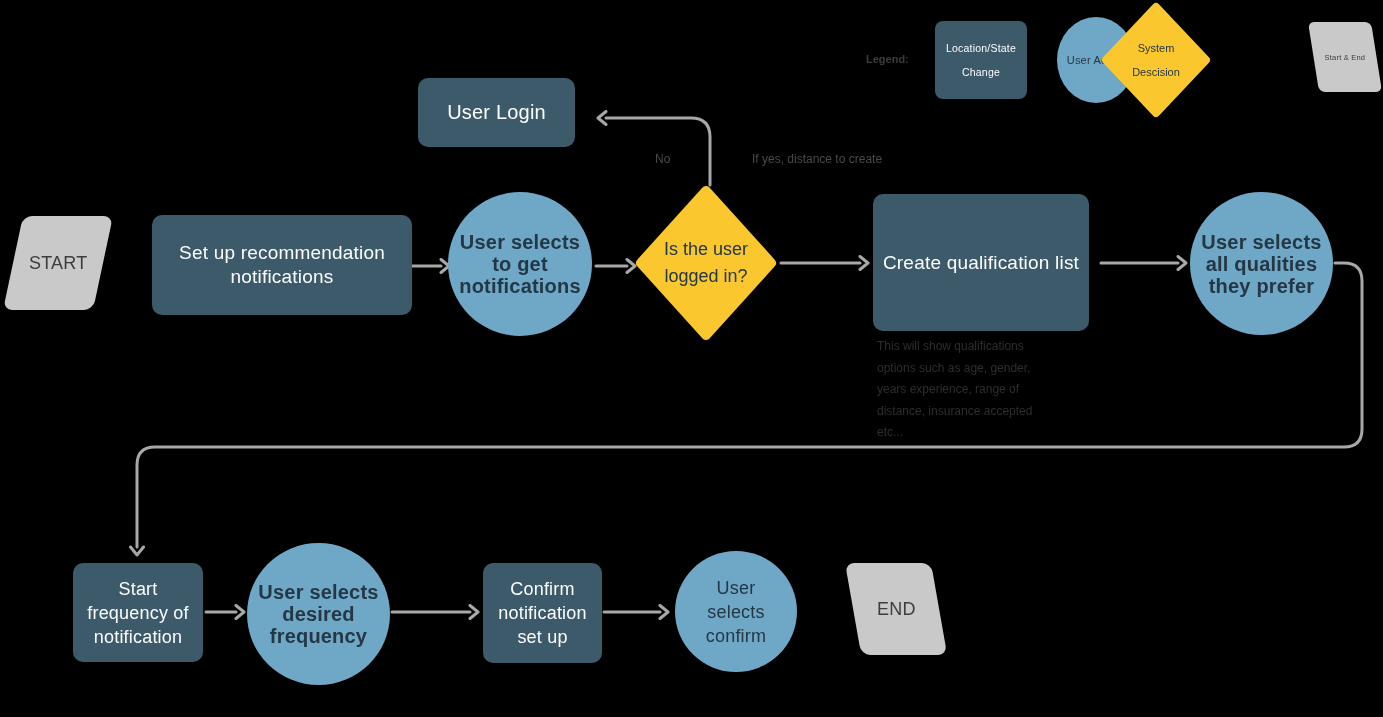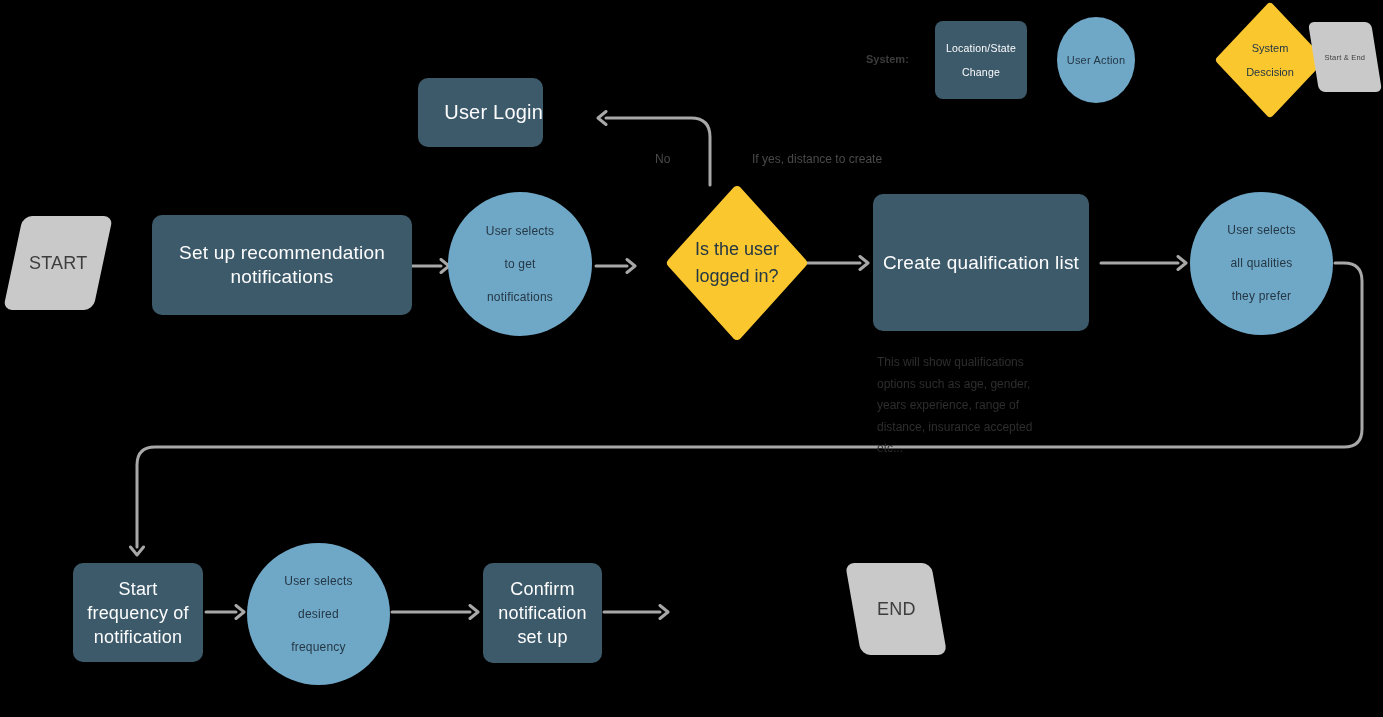--- a/index.html
+++ b/index.html
@@ -11,21 +11,21 @@
   .shape{
     position:absolute;display:flex;align-items:center;justify-content:center;
     text-align:center;white-space:pre-line;box-sizing:border-box;letter-spacing:.2px;
   }
   .rect{background:#3d5a6b;border-radius:10px;color:#fdfdfd;}
   .circle{background:#6fa7c7;border-radius:50%;color:#243744;}
   .para{background:#c9c9c9;border-radius:9px;color:#3d3d3d;font-weight:500;}
   .para .unskew{display:block;}
   .f19{font-size:19px;line-height:24px;}
   .f18{font-size:18px;line-height:24px;}
-  .c-txt{font-size:12px;line-height:33px;}
+  .c-txt{font-size:20px;line-height:22px;font-weight:bold;}
   .d-wrap{position:absolute;}
   .d-wrap svg{position:absolute;left:0;top:0;}
   .d-lbl{
     position:absolute;left:0;top:0;right:0;bottom:0;display:flex;align-items:center;justify-content:center;
     text-align:center;white-space:pre-line;color:#243744;
   }
   .ann{position:absolute;white-space:pre-line;color:#4a4a4a;font-size:12px;line-height:21.5px;}
   .note{color:#2e2e2e;text-align:left;}
   .legend-label{font-size:11px;font-weight:bold;color:#3c3c3c;}
   .lg-rect{font-size:10.5px;line-height:24px;font-weight:500;border-radius:8px;}
@@ -50,79 +50,79 @@
       <path d="M781,263 H860" marker-end="url(#chev)"></path>
       <path d="M1101,263 H1178" marker-end="url(#chev)"></path>
       <path d="M710,185 V137 Q710,118 691,118 H606" marker-end="url(#chev)"></path>
       <path d="M1335,263 H1344 Q1362,263 1362,281 V429 Q1362,447 1344,447 H155 Q137,447 137,465 V547" marker-end="url(#chev)"></path>
       <path d="M206,612 H236" marker-end="url(#chev)"></path>
       <path d="M392,612 H470" marker-end="url(#chev)"></path>
       <path d="M604,612 H660" marker-end="url(#chev)"></path>
     </g>
   </svg>
 
-  <div class="ann legend-label" style="left:866px;top:49px;">System:</div>
+  <div class="ann legend-label" style="left:866px;top:49px;">Legend:</div>
 
   <div class="shape rect lg-rect" style="left:935px;top:21px;width:92px;height:78px;">
     <span>Location/State
 Change</span>
   </div>
 
   <div class="shape circle lg-circ" style="left:1057px;top:17px;width:78px;height:86px;">
     <span>User Action</span>
   </div>
 
-  <div class="d-wrap" style="left:1215px;top:2px;width:110px;height:116px;">
+  <div class="d-wrap" style="left:1101px;top:2px;width:110px;height:116px;">
     <svg width="110" height="116">
       <polygon points="55,5 105,58 55,111 5,58" fill="#fbc72f" stroke="#fbc72f" stroke-width="8" stroke-linejoin="round"></polygon>
     </svg>
     <div class="d-lbl lg-d">System
 Descision</div>
   </div>
 
   <div class="shape para lg-para" style="left:1308px;top:22px;width:63px;height:70px;transform:skewX(9deg);transform-origin:0 0;">
     <span class="unskew" style="transform:skewX(-9deg);">Start &amp; End</span>
   </div>
 
   <div class="shape para f18" style="left:23px;top:216px;width:90px;height:94px;transform:skewX(-12deg);transform-origin:0 0;">
     <span class="unskew" style="transform:skewX(12deg);">START</span>
   </div>
 
   <div class="shape rect f19" style="left:152px;top:215px;width:260px;height:100px;">
     <span>Set up recommendation
 notifications</span>
   </div>
 
-  <div class="shape rect" style="left:418px;top:78px;width:125px;height:69px;font-size:20px;justify-content:flex-end;">
+  <div class="shape rect" style="left:418px;top:78px;width:157px;height:69px;font-size:20px;">
     <span>User Login</span>
   </div>
 
   <div class="shape circle c-txt" style="left:448px;top:192px;width:144px;height:144px;">
     <span>User selects
 to get
 notifications</span>
   </div>
 
-  <div class="d-wrap" style="left:666px;top:185px;width:142px;height:156px;">
+  <div class="d-wrap" style="left:635px;top:185px;width:142px;height:156px;">
     <svg width="142" height="156">
       <polygon points="71,6 136,78 71,150 6,78" fill="#fbc72f" stroke="#fbc72f" stroke-width="10" stroke-linejoin="round"></polygon>
     </svg>
     <div class="d-lbl" style="font-size:18px;line-height:27px;">Is the user
 logged in?</div>
   </div>
 
   <div class="ann" style="left:655px;top:149px;">No</div>
 
   <div class="ann" style="left:752px;top:149px;">If yes, distance to create</div>
 
   <div class="shape rect f19" style="left:873px;top:194px;width:216px;height:137px;">
     <span>Create qualification list</span>
   </div>
 
-  <div class="ann note" style="left:877px;top:336px;width:240px;margin-top:16px;">This will show qualifications
+  <div class="ann note" style="left:877px;top:336px;width:240px;">This will show qualifications
 options such as age, gender,
 years experience, range of
 distance, insurance accepted
 etc...</div>
 
   <div class="shape circle c-txt" style="left:1190px;top:192px;width:143px;height:143px;">
     <span>User selects
 all qualities
 they prefer</span>
   </div>
@@ -138,18 +138,23 @@
 desired
 frequency</span>
   </div>
 
   <div class="shape rect f18" style="left:483px;top:563px;width:119px;height:100px;">
     <span>Confirm
 notification
 set up</span>
   </div>
 
+  <div class="shape circle" style="left:675px;top:551px;width:122px;height:121px;font-size:18px;line-height:24px;">
+    <span>User
+selects
+confirm</span>
+  </div>
 
   <div class="shape para f18" style="left:845px;top:563px;width:86px;height:92px;transform:skewX(10deg);transform-origin:0 0;">
     <span class="unskew" style="transform:skewX(-10deg);">END</span>
   </div>
 
 </div>
 
 </body></html>

